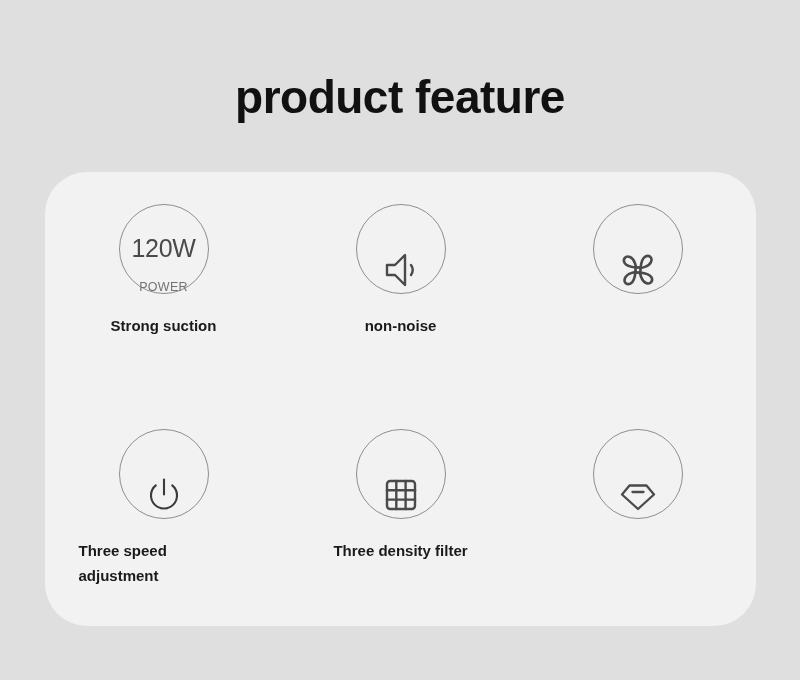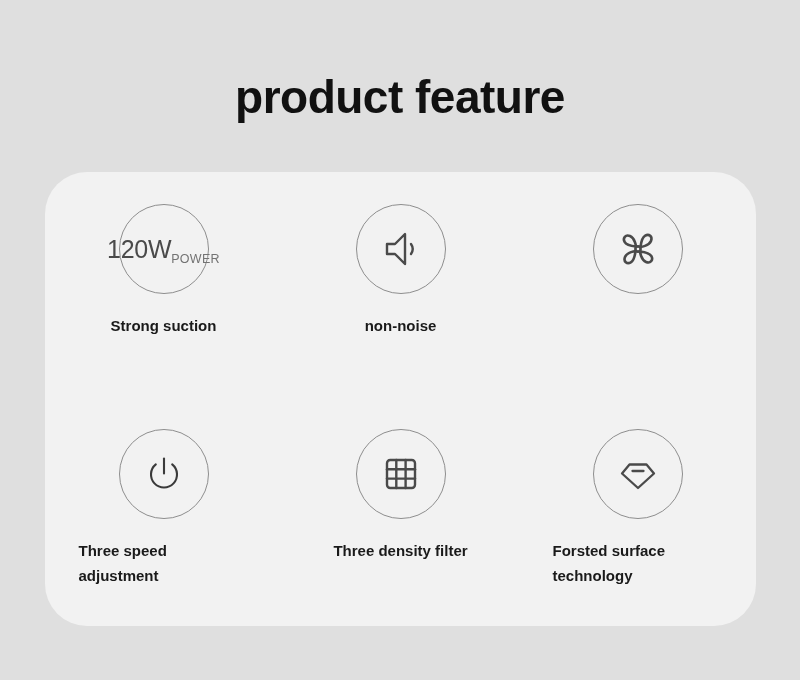--- a/index.html
+++ b/index.html
@@ -62,22 +62,22 @@
   .feature-cell.row2 {
     padding-top: 30px;
   }
   .icon-circle {
     width: 90px;
     height: 90px;
     border-radius: 50%;
     border: 1.3px solid #8e8e8e;
     display: flex;
     align-items: center;
-    justify-content: center;
-    flex-direction: row;
+    justify-content: flex-end;
+    flex-direction: column;
     box-sizing: border-box;
     background: transparent;
   }
   .watt-value {
     font-size: 25px;
     color: #4a4a4a;
     line-height: 1;
     letter-spacing: -0.3px;
     font-weight: 400;
   }
@@ -171,19 +171,18 @@
 
       <div class="feature-cell row2">
         <div class="icon-circle">
           <svg class="icon-svg" width="46" height="46" viewBox="0 0 46 46">
             <g fill="none" stroke="#4a4a4a" stroke-width="2.3" stroke-linejoin="round" stroke-linecap="round">
               <path d="M14.5 13.5 L31.5 13.5 L39 22.5 L23 37 L7 22.5 Z"></path>
               <line x1="17.5" y1="20" x2="28.5" y2="20"></line>
             </g>
           </svg>
         </div>
-        <div class="feature-label">Forsted surface technology</div>
       </div>
 
     </div>
   </div>
 
 </div>
 
 </body></html>

